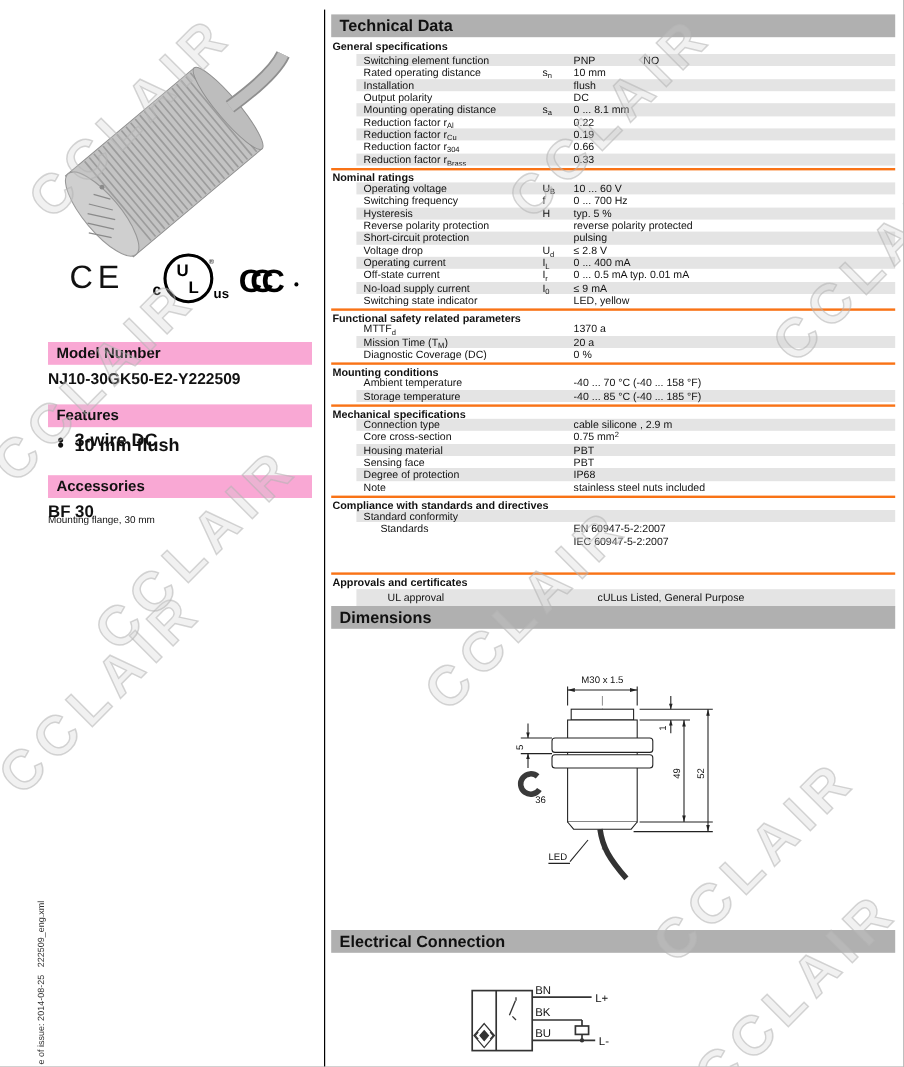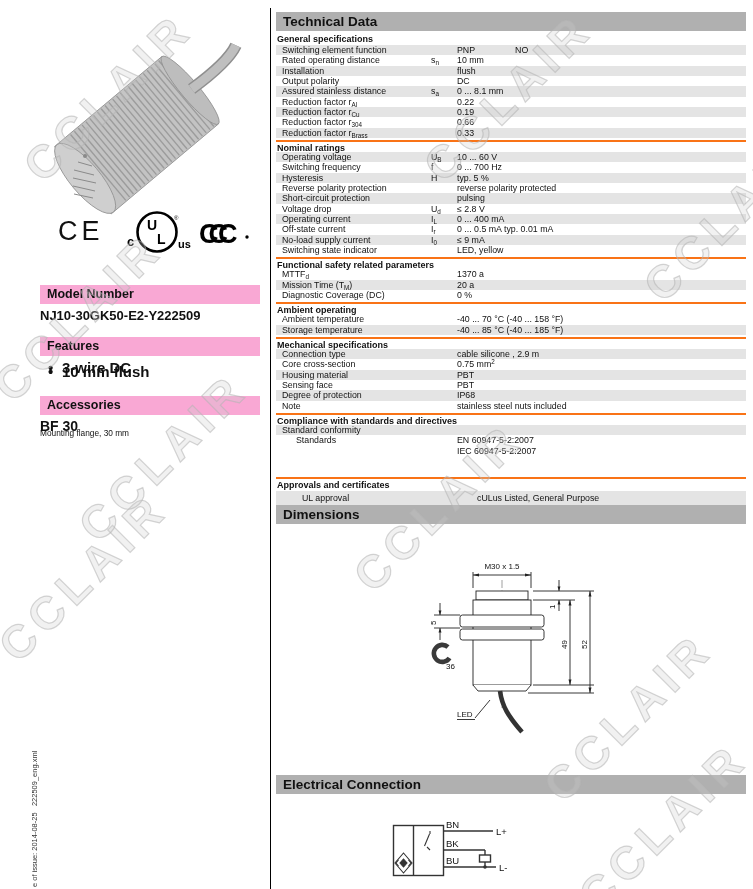--- a/index.html
+++ b/index.html
@@ -24,21 +24,21 @@
   #acc-name{position:absolute;left:40px;top:418px;font-size:14px;font-weight:bold;}
   #acc-desc{position:absolute;left:40px;top:428px;font-size:8.3px;}
   #ce-mark{position:absolute;left:58px;top:216px;font-size:27px;letter-spacing:4px;font-weight:500;}
   
   .hbar{height:19px;line-height:19px;background:#b0b0b0;font-size:13.5px;font-weight:bold;padding-left:7px;}
   #tech{position:absolute;left:276px;top:12px;width:470px;}
   #tech-sections{margin-top:2px;}
   .sub{font-size:9px;font-weight:bold;height:12px;line-height:12.5px;border-top:2px solid #f97316;margin-top:2px;padding-left:1px;}
   .sub.first{border-top:none;margin-top:0;}
   .sub.gap{margin-top:21px;margin-bottom:2px;}
-  .row{display:flex;height:10.33px;line-height:10.45px;font-size:8.8px;}
+  .row{display:flex;height:10.33px;line-height:10.45px;font-size:8.8px;margin-left:21px;}
   .row.shade{background:#e4e4e4;}
   .row .lbl{flex:0 0 155px;padding-left:6px;white-space:nowrap;overflow:hidden;}
   .row .lbl.ind2{padding-left:20px;}
   .row .sym{flex:0 0 26px;}
   .row .val{white-space:nowrap;}
   .row .val2{margin-left:40px;}
   .row.multi{height:21px;line-height:10.4px;}
   .row.tall{height:14.5px;line-height:14.5px;padding-left:20px;}
   sub{font-size:6.3px;vertical-align:-2px;line-height:0;}
   sup{font-size:6.3px;vertical-align:3px;line-height:0;}
@@ -158,21 +158,21 @@
           <span class="lbl">Installation</span>
           <span class="sym"></span>
           <span class="val">flush</span>
         </div>
         <div class="row">
           <span class="lbl">Output polarity</span>
           <span class="sym"></span>
           <span class="val">DC</span>
         </div>
         <div class="row shade">
-          <span class="lbl">Assured stainless distance</span>
+          <span class="lbl">Mounting operating distance</span>
           <span class="sym">s<sub>a</sub></span>
           <span class="val">0 ... 8.1 mm</span>
         </div>
         <div class="row">
           <span class="lbl">Reduction factor r<sub>Al</sub></span>
           <span class="sym"></span>
           <span class="val">0.22</span>
         </div>
         <div class="row shade">
           <span class="lbl">Reduction factor r<sub>Cu</sub></span>
@@ -249,21 +249,21 @@
         <div class="row shade">
           <span class="lbl">Mission Time (T<sub>M</sub>)</span>
           <span class="sym"></span>
           <span class="val">20 a</span>
         </div>
         <div class="row">
           <span class="lbl">Diagnostic Coverage (DC)</span>
           <span class="sym"></span>
           <span class="val">0 %</span>
         </div>
-        <div class="sub">Ambient operating</div>
+        <div class="sub">Mounting conditions</div>
         <div class="row">
           <span class="lbl">Ambient temperature</span>
           <span class="sym"></span>
           <span class="val">-40 ... 70 °C (-40 ... 158 °F)</span>
         </div>
         <div class="row shade">
           <span class="lbl">Storage temperature</span>
           <span class="sym"></span>
           <span class="val">-40 ... 85 °C (-40 ... 185 °F)</span>
         </div>

